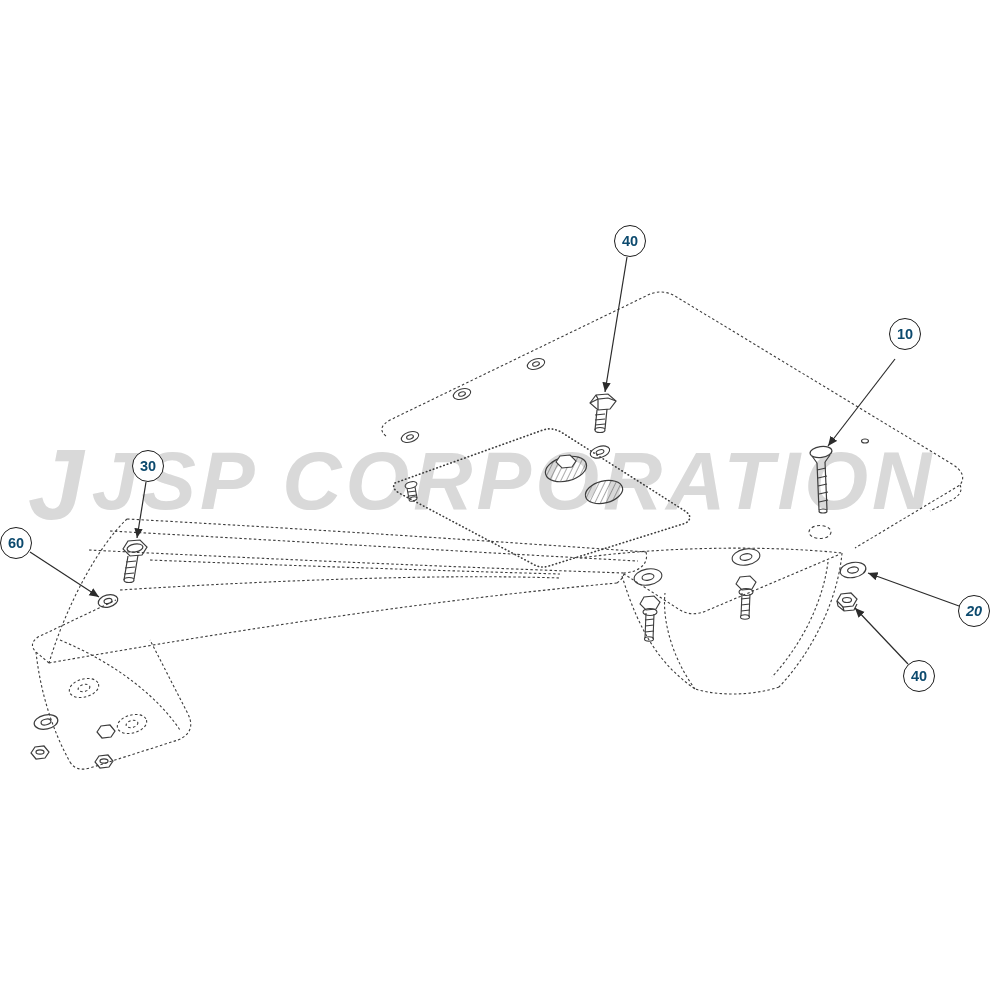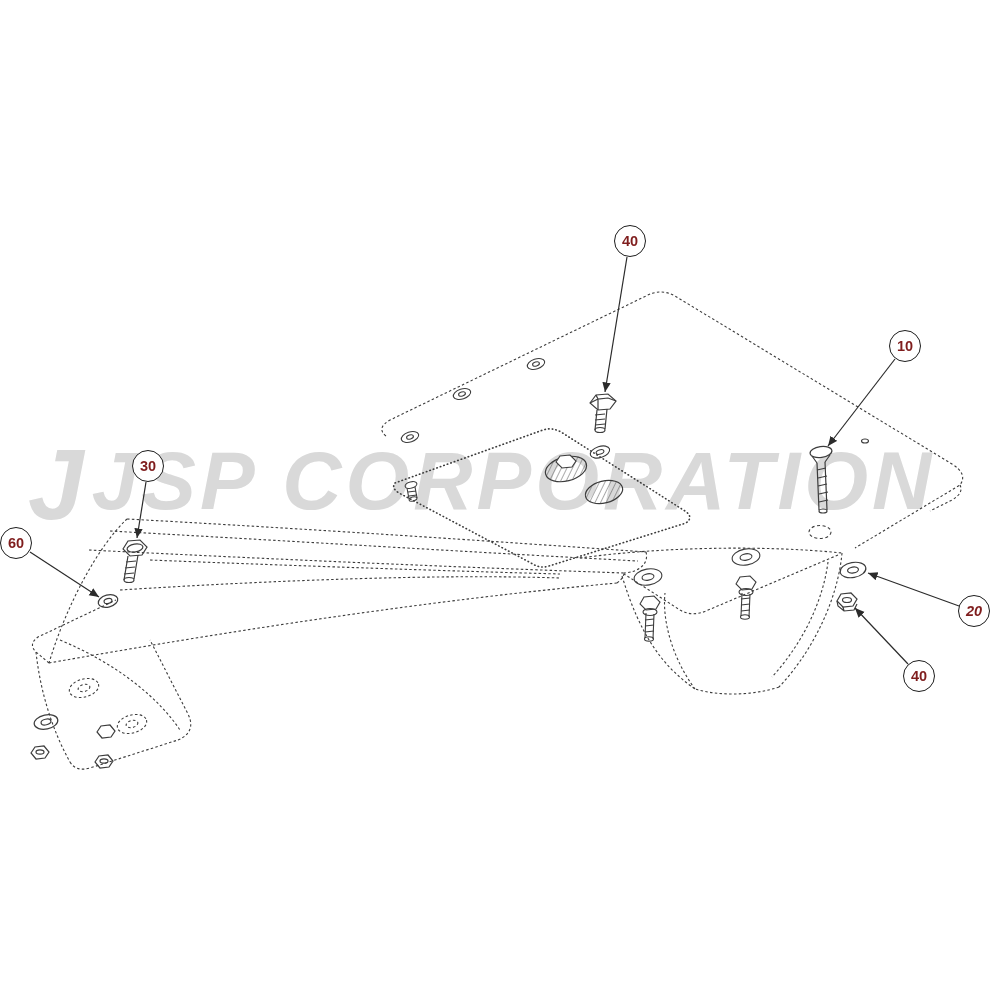--- a/index.html
+++ b/index.html
@@ -14,21 +14,21 @@
     color:#d9d9d9; font-weight:bold; font-style:italic;
     white-space:nowrap; z-index:0; user-select:none;
   }
   .watermark .logo { font-size:100px; line-height:1; margin-right:8px; }
   .watermark .text { font-size:82px; line-height:1.15; letter-spacing:4px; }
   svg.drawing { position:absolute; left:0; top:0; z-index:1; }
   .callout {
     position:absolute; width:32px; height:32px; box-sizing:border-box;
     border:1.8px solid #1d1d1d; border-radius:50%; background:#ffffff;
     display:flex; align-items:center; justify-content:center;
-    font-size:14.5px; font-weight:bold; color:#7f1d1d; z-index:2;
+    font-size:14.5px; font-weight:bold; color:#0c4a6e; z-index:2;
   }
 </style>
 </head>
 <body>
 
 <div class="watermark">
   <span class="logo">J</span>
   <span class="text">JSP CORPORATION</span>
 </div>
 
@@ -178,18 +178,18 @@
   <g stroke="#2b2b2b" stroke-width="1.2" fill="none">
     <line x1="895" y1="359" x2="828" y2="446" marker-end="url(#arrow)"></line>
     <line x1="959" y1="606" x2="868" y2="573" marker-end="url(#arrow)"></line>
     <line x1="908" y1="664" x2="855" y2="608" marker-end="url(#arrow)"></line>
     <line x1="627" y1="257" x2="605" y2="392" marker-end="url(#arrow)"></line>
     <line x1="146" y1="482" x2="137" y2="538" marker-end="url(#arrow)"></line>
     <line x1="30" y1="552" x2="99" y2="597" marker-end="url(#arrow)"></line>
   </g>
 </svg>
 
-<div class="callout" style="left:889px; top:330px;">10</div>
+<div class="callout" style="left:889px; top:318px;">10</div>
 <div class="callout" style="left:958px; top:595px;font-style:italic;">20</div>
 <div class="callout" style="left:903px; top:660px;">40</div>
 <div class="callout" style="left:614px; top:225px;">40</div>
 <div class="callout" style="left:132px; top:450px;">30</div>
 <div class="callout" style="left:0px;  top:527px;">60</div>
 
 </body></html>

